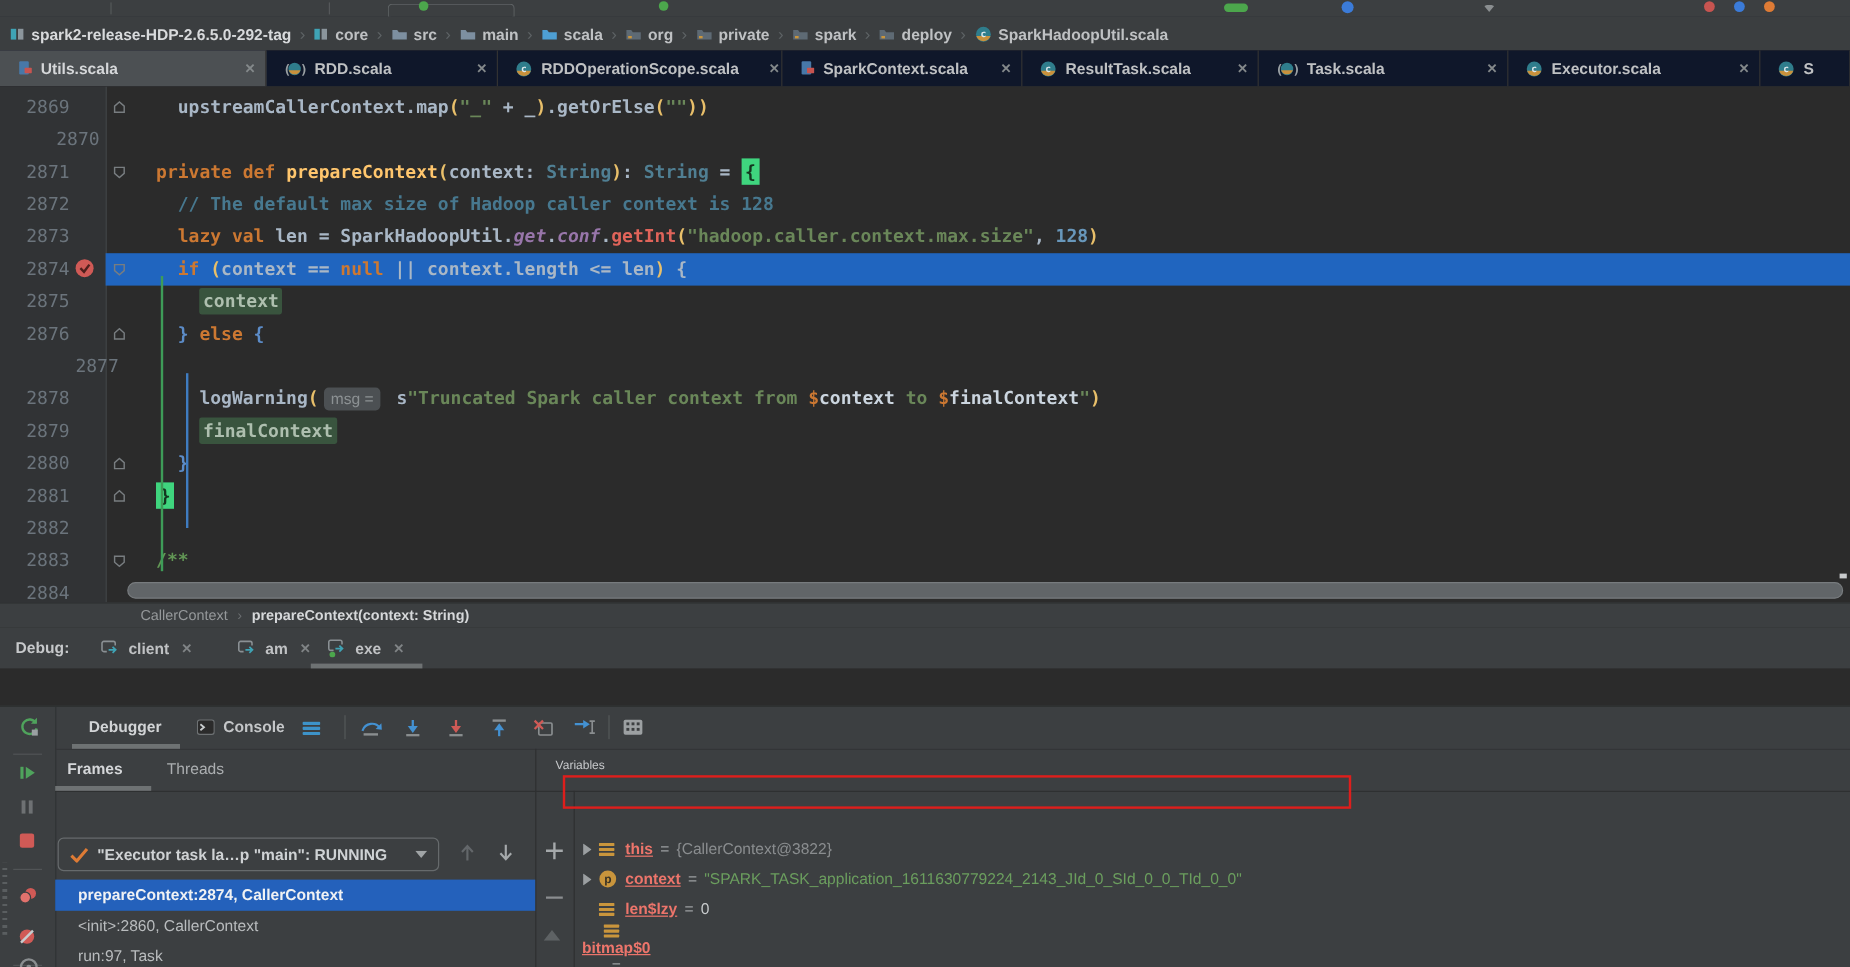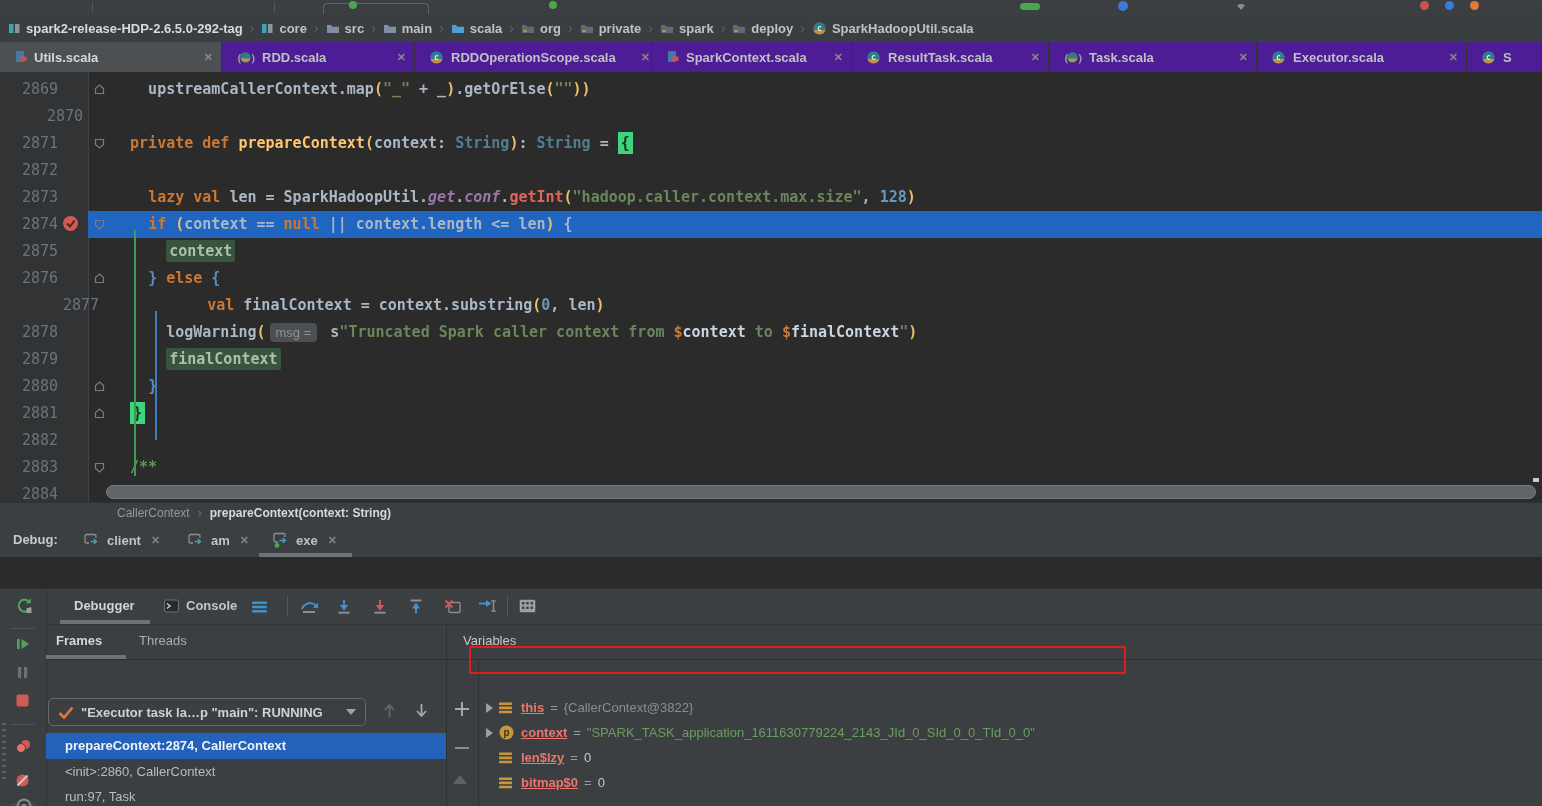--- a/index.html
+++ b/index.html
@@ -17,21 +17,21 @@
   .ts-combo{position:absolute;left:323px;top:3px;width:104px;height:10px;border:1px solid #5E6264;border-radius:4px 4px 0 0;border-bottom:none;}
   .ts-dot{position:absolute;border-radius:50%;}
 
   
   #path-bar{left:0;top:14px;width:1542px;height:28px;background:#3B3E40;display:flex;align-items:center;padding-left:8px;box-sizing:border-box;}
   .pb-item{display:flex;align-items:center;gap:5px;color:#BFC1C3;font-size:13px;font-weight:bold;white-space:nowrap;}
   .pb-item.first{color:#D8DADC;}
   .pb-sep{color:#5E6365;font-size:14px;margin:0 7px;font-weight:normal;}
 
   
-  #tab-bar{left:0;top:42px;width:1542px;height:30px;background:#4c1d95;border-bottom:1px solid #323232;display:flex;}
+  #tab-bar{left:0;top:42px;width:1542px;height:30px;background:#0f172a;border-bottom:1px solid #323232;display:flex;}
   .ed-tab{height:30px;box-sizing:border-box;display:flex;align-items:center;gap:7px;padding:0 8px 0 14px;border-right:1px solid #323232;color:#BFC1C3;font-size:13px;font-weight:600;overflow:hidden;white-space:nowrap;}
   .ed-tab.active{background:#4C5053;color:#D5D7D9;}
   .ed-tab .tab-close{margin-left:auto;color:#84898B;font-size:11px;padding-left:18px;}
 
   
   #editor{left:0;top:72px;width:1542px;height:430px;background:#2B2B2B;overflow:hidden;}
   #gutter-bg{left:0;top:0;width:88px;height:430px;background:#313335;border-right:1px solid #404446;}
   .code-line{position:absolute;left:0;right:0;height:27px;}
   .lnum{position:absolute;left:0;top:0;width:58px;text-align:right;color:#6B747C;font:15px/27px "DejaVu Sans Mono",monospace;}
   .fold{position:absolute;left:94px;top:8px;}
@@ -86,21 +86,21 @@
   .ph-underline{position:absolute;top:31px;height:4px;background:#6E7273;}
   #thread-combo{position:absolute;left:2px;top:74px;width:318px;height:28px;border:1px solid #666A6C;border-radius:5px;box-sizing:border-box;display:flex;align-items:center;gap:7px;padding:0 9px;}
   #thread-combo .t-text{color:#CFD2D4;font-size:13px;font-weight:600;white-space:nowrap;overflow:hidden;flex:1;}
   .nav-arrow{position:absolute;top:78px;}
   .frame-row{position:absolute;left:0;width:400px;height:26px;line-height:26px;font-size:13px;color:#B9BCBE;padding-left:19px;box-sizing:border-box;white-space:nowrap;}
   .frame-row.selected{background:#2461BB;color:#F0F2F4;font-weight:600;}
   .frame-row.library{background:#564E3D;color:#8E9193;}
 
   
   #vars-panel{position:absolute;left:446px;top:35px;width:1096px;height:214px;}
-  #vars-title{position:absolute;left:17px;top:9px;font-size:13px;color:#C7C9CB;}
+  #vars-title{position:absolute;left:17px;top:9px;font-size:10px;color:#C7C9CB;}
   #vars-head-border{position:absolute;left:0;top:35px;width:1096px;height:1px;background:#2E3031;}
   #vars-strip-border{position:absolute;left:32px;top:35px;width:1px;height:179px;background:#2E3031;}
   .strip-icon{position:absolute;left:7px;}
   .var-row{position:absolute;left:39px;height:25px;display:flex;align-items:center;font-size:13px;}
   .var-row .vr-exp{width:14px;}
   .var-row .vr-icon{width:22px;}
   .var-name{color:#ED756B;font-weight:bold;text-decoration:underline;}
   .var-eq{color:#9A9DA0;margin:0 6px;}
   .val-object{color:#8A8D8F;}
   .val-string{color:#6B9E5E;}
@@ -335,20 +335,21 @@
         <div class="lnum">2871</div>
         <span class="fold">
           <svg width="11" height="11">
             <path d="M1.5 1.5 h8 v5 l-4 3.5 -4 -3.5 z" fill="none" stroke="#787D80" stroke-width="1.2"></path>
           </svg>
         </span>
         <div class="code"><span class="tk-pl">  </span><span class="tk-kw">private def </span><span class="tk-fn">prepareContext</span><span class="tk-par">(</span><span class="tk-pl">context: </span><span class="tk-typ">String</span><span class="tk-par">)</span><span class="tk-pl">: </span><span class="tk-typ">String</span><span class="tk-pl"> = </span><span class="tk-mbr">{</span></div>
       </div>
       <div class="code-line" style="top: 85px;">
         <div class="lnum">2872</div>
+        <div class="code"><span class="tk-pl">    </span><span class="tk-cmt">// The default max size of Hadoop caller context is 128</span></div>
       </div>
       <div class="code-line" style="top: 112px;">
         <div class="lnum">2873</div>
         <div class="code"><span class="tk-pl">    </span><span class="tk-kw">lazy val </span><span class="tk-pl">len = SparkHadoopUtil.</span><span class="tk-itl">get</span><span class="tk-pl">.</span><span class="tk-itl">conf</span><span class="tk-pl">.</span><span class="tk-red">getInt</span><span class="tk-par">(</span><span class="tk-str">"hadoop.caller.context.max.size"</span><span class="tk-pl">, </span><span class="tk-num">128</span><span class="tk-par">)</span></div>
       </div>
       <div class="code-line" style="top: 139px;">
         <div class="exec-bg"></div>
         <div class="lnum">2874</div>
         <span class="bp">
           <svg width="17" height="17">
@@ -371,21 +372,20 @@
         <div class="lnum">2876</div>
         <span class="fold">
           <svg width="11" height="11">
             <path d="M1.5 9.5 h8 v-5 l-4 -3.5 -4 3.5 z" fill="none" stroke="#787D80" stroke-width="1.2"></path>
           </svg>
         </span>
         <div class="code"><span class="tk-pl">    </span><span class="tk-brc">}</span><span class="tk-pl"> </span><span class="tk-kw">else</span><span class="tk-pl"> </span><span class="tk-brc">{</span></div>
       </div>
       <div class="code-line" style="top: 220px; margin-left: 41px;">
         <div class="lnum">2877</div>
-        <div class="code"><span class="tk-pl">      </span><span class="tk-kw">val </span><span class="tk-pl">finalContext = context.substring</span><span class="tk-par">(</span><span class="tk-num">0</span><span class="tk-pl">, len</span><span class="tk-par">)</span></div>
       </div>
       <div class="code-line" style="top: 247px;">
         <div class="lnum">2878</div>
         <div class="code"><span class="tk-pl">      logWarning</span><span class="tk-par">(</span><span class="tk-hint">msg =</span><span class="tk-pl"> s</span><span class="tk-str">"Truncated Spark caller context from </span><span class="tk-dol">$</span><span class="tk-idb">context</span><span class="tk-str"> to </span><span class="tk-dol">$</span><span class="tk-idb">finalContext</span><span class="tk-str">"</span><span class="tk-par">)</span></div>
       </div>
       <div class="code-line" style="top: 274px;">
         <div class="lnum">2879</div>
         <div class="code"><span class="tk-pl">      </span><span class="tk-chip">finalContext</span></div>
       </div>
       <div class="code-line" style="top: 301px;">
@@ -445,21 +445,21 @@
         <span>
           <svg width="17" height="14">
             <rect x="1" y="1.5" width="11" height="8.5" rx="1.5" fill="none" stroke="#8A9094" stroke-width="1.3"></rect>
             <rect x="5" y="5" width="9" height="7.5" rx="1" fill="#3C3F41"></rect>
             <path d="M6.5 8.5 h5.5 M9.8 6 l2.6 2.5 -2.6 2.5" stroke="#3FA3B5" stroke-width="1.4" fill="none"></path>
           </svg>
         </span>
         <span>client</span>
         <span class="tab-close">✕</span>
       </div>
-      <div class="dbg-tab" style="left: 188px;">
+      <div class="dbg-tab" style="left: 198px;">
         <span>
           <svg width="17" height="14">
             <rect x="1" y="1.5" width="11" height="8.5" rx="1.5" fill="none" stroke="#8A9094" stroke-width="1.3"></rect>
             <rect x="5" y="5" width="9" height="7.5" rx="1" fill="#3C3F41"></rect>
             <path d="M6.5 8.5 h5.5 M9.8 6 l2.6 2.5 -2.6 2.5" stroke="#3FA3B5" stroke-width="1.4" fill="none"></path>
           </svg>
         </span>
         <span>am</span>
         <span class="tab-close">✕</span>
       </div>
@@ -707,21 +707,21 @@
                 <rect y="0.5" width="13" height="2.6" rx="0.6"></rect>
                 <rect y="4.6" width="13" height="2.6" rx="0.6"></rect>
                 <rect y="8.7" width="13" height="2.6" rx="0.6"></rect>
               </g>
             </svg>
           </span>
           <span class="var-name">len$lzy</span>
           <span class="var-eq">=</span>
           <span class="val-number">0</span>
         </div>
-        <div class="var-row" style="top: 146px;">
+        <div class="var-row" style="top: 146px; flex-direction: column;">
           <span class="vr-exp"></span>
           <span class="vr-icon">
             <svg width="14" height="12">
               <g fill="#C9953C">
                 <rect y="0.5" width="13" height="2.6" rx="0.6"></rect>
                 <rect y="4.6" width="13" height="2.6" rx="0.6"></rect>
                 <rect y="8.7" width="13" height="2.6" rx="0.6"></rect>
               </g>
             </svg>
           </span>

